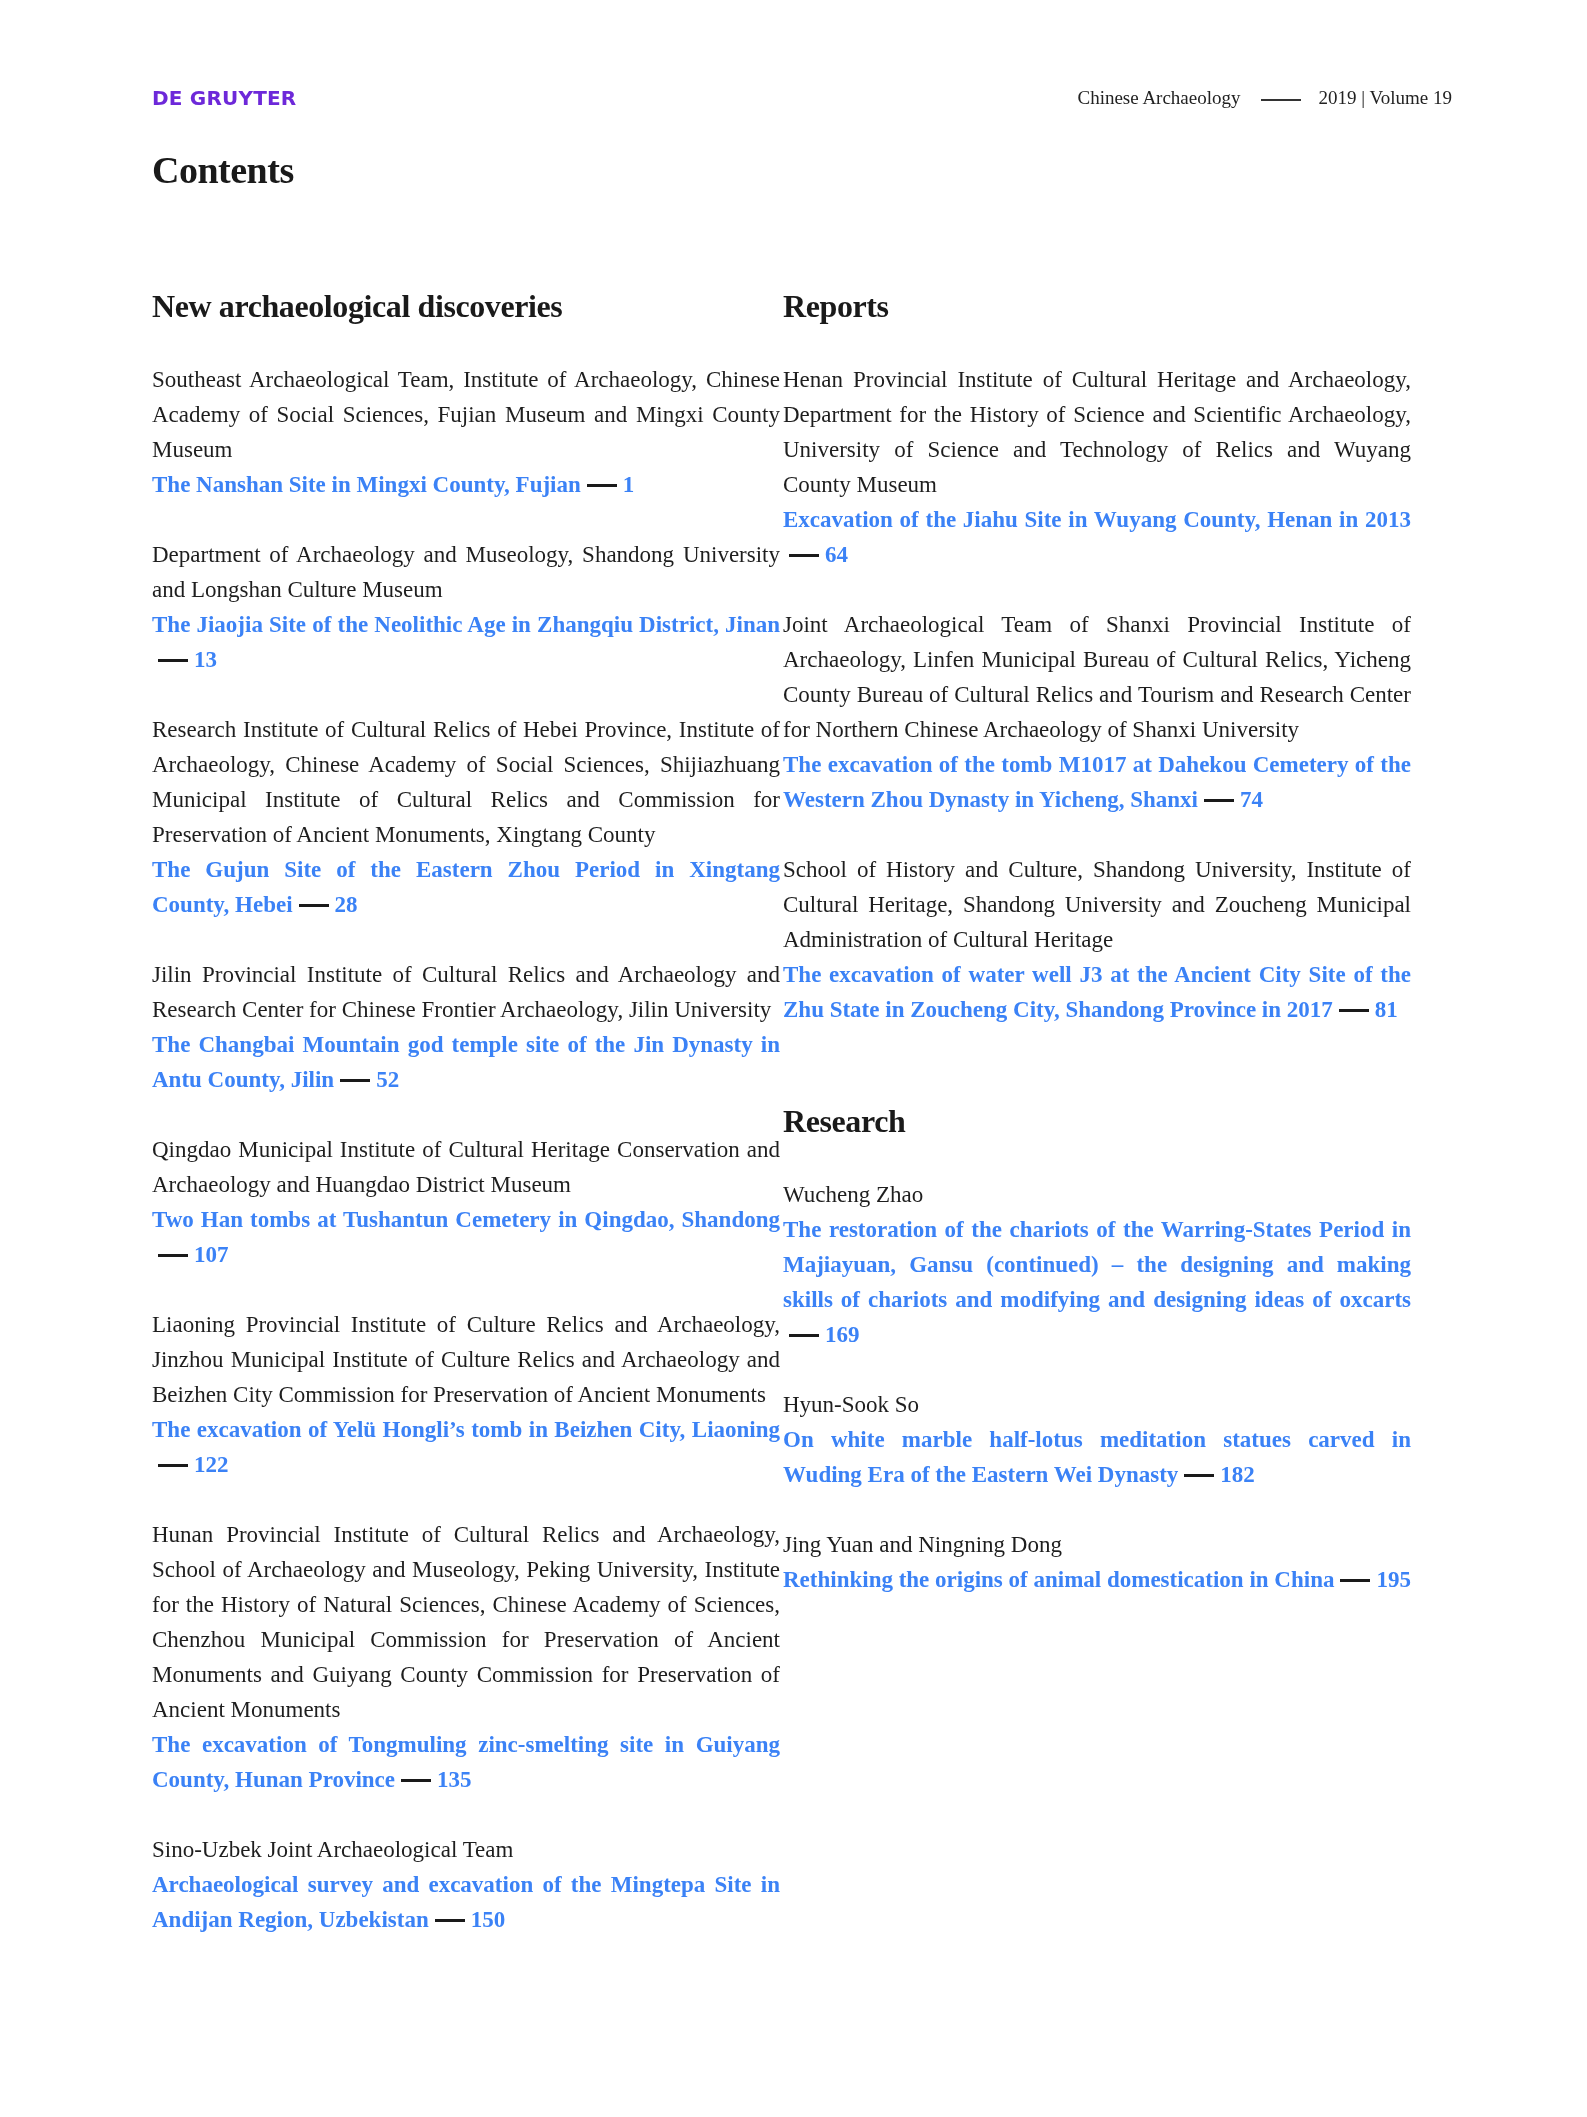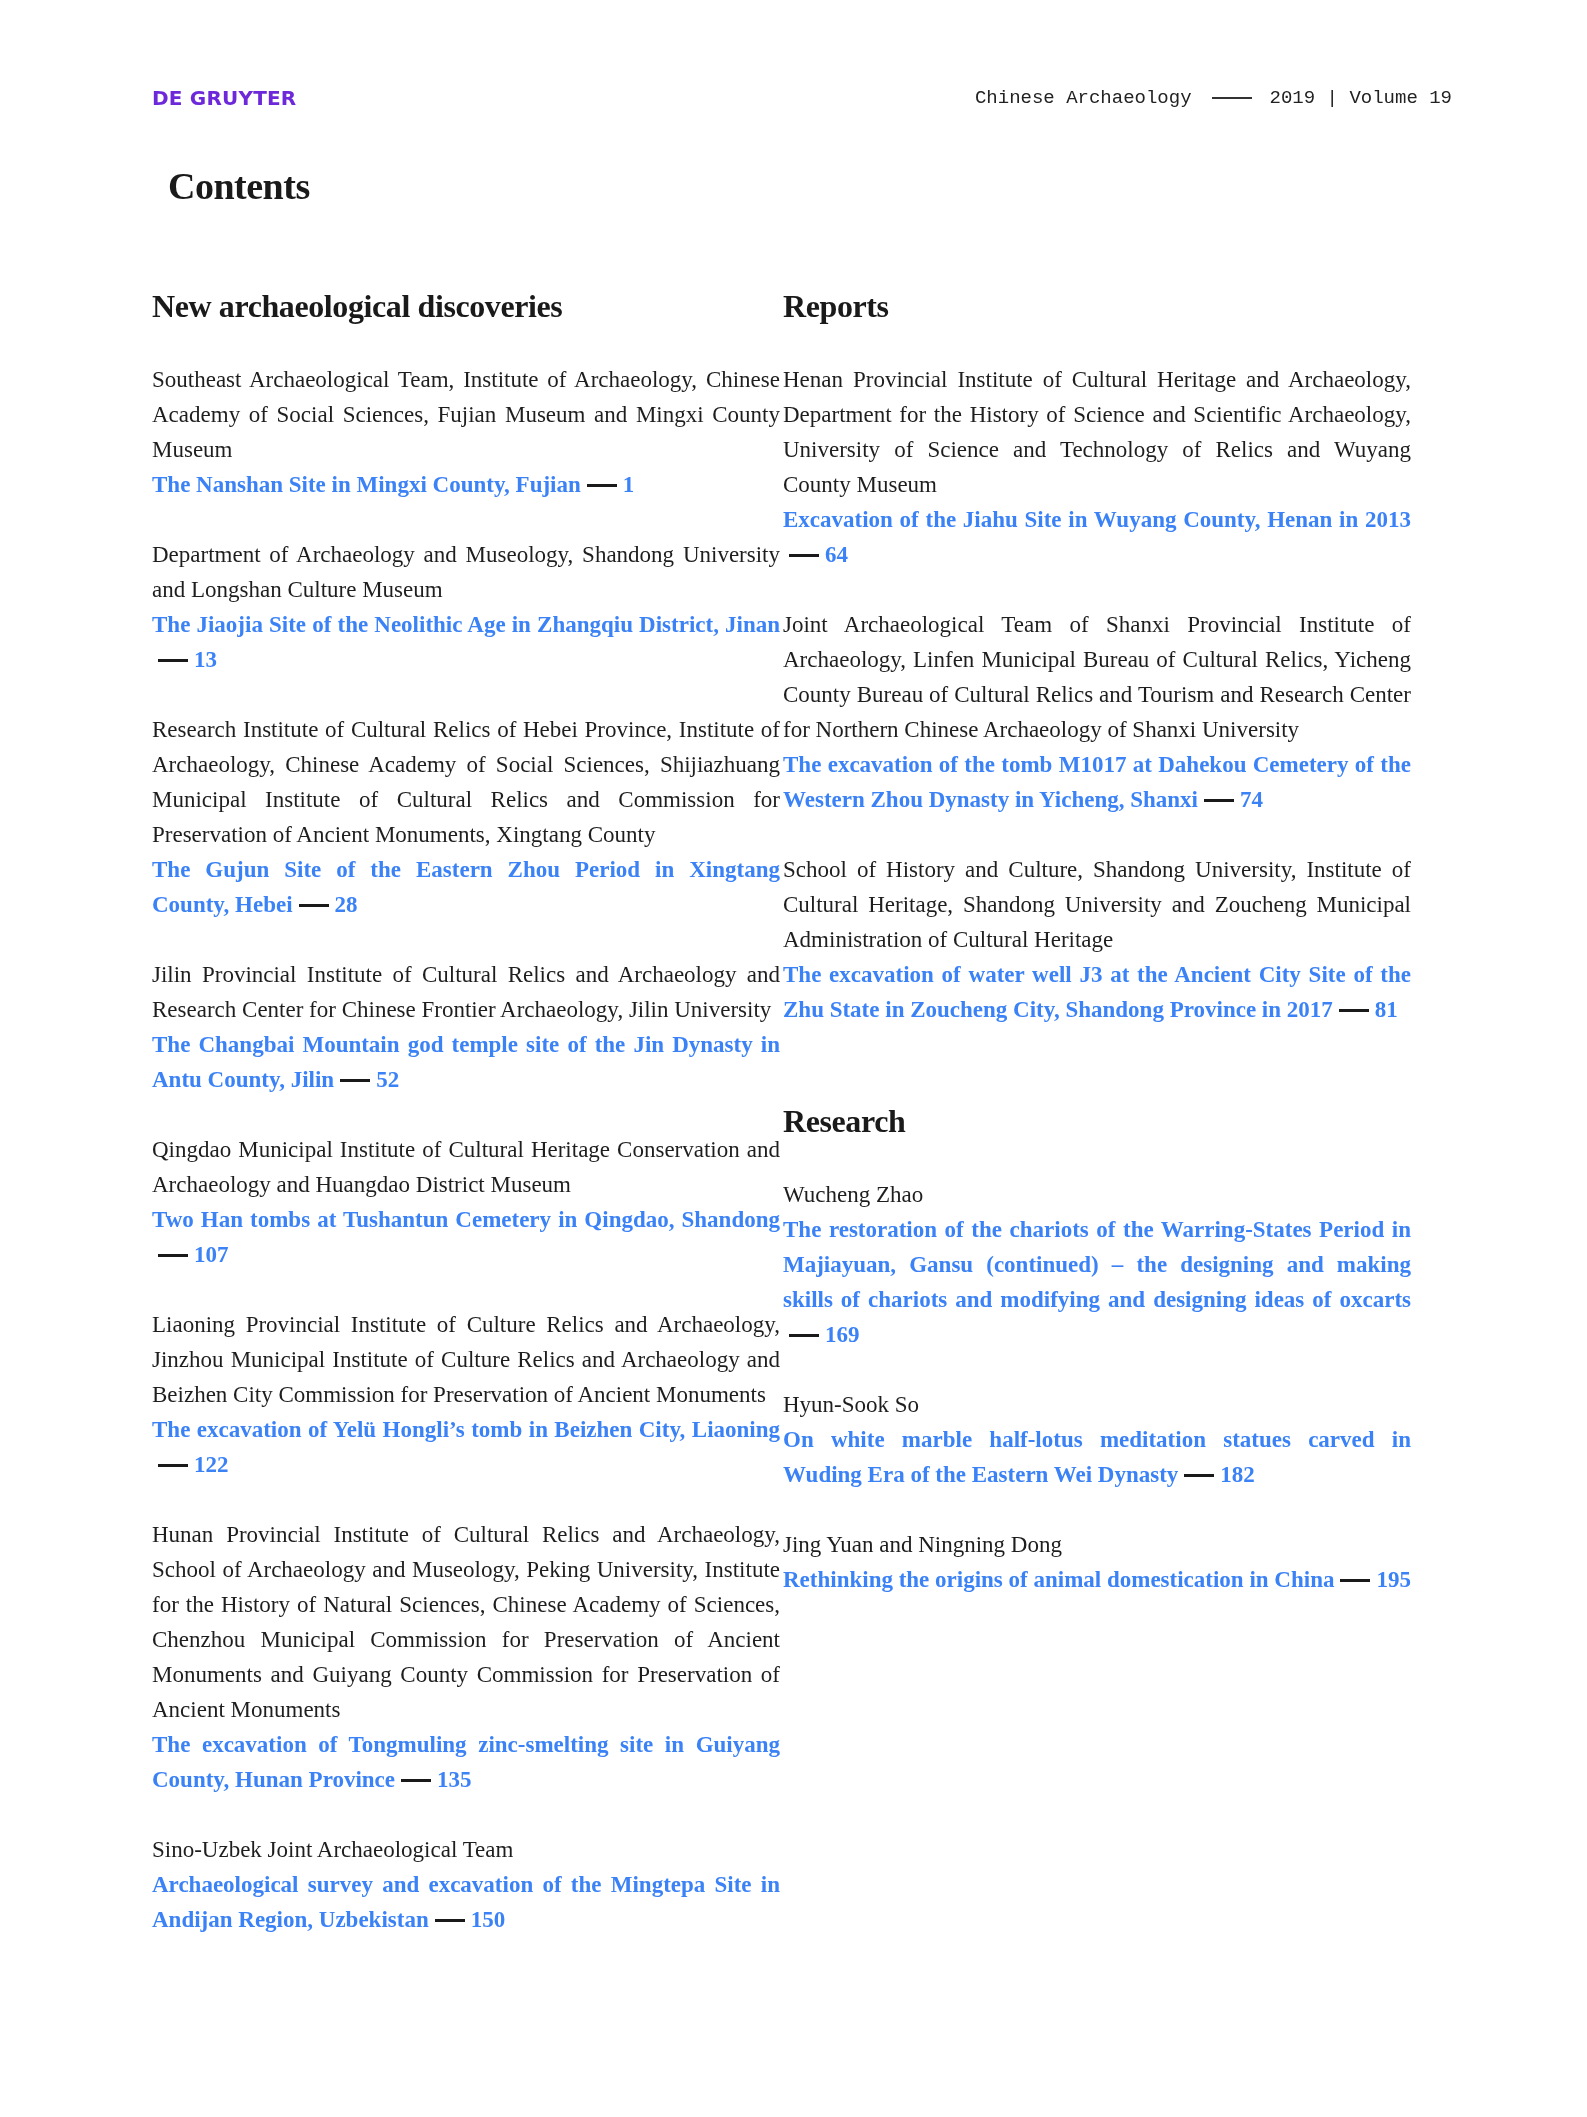--- a/index.html
+++ b/index.html
@@ -1,21 +1,21 @@
 <!DOCTYPE html>
 <html><head>
 <meta charset="utf-8">
 <style>
   html, body { margin: 0; padding: 0; background: #ffffff; }
   body { width: 1587px; height: 2117px; position: relative; overflow: hidden; color: #1a1a1a; }
   .header { position: absolute; top: 86px; left: 152px; width: 1300px; height: 30px; }
   .brand { position: absolute; left: 0; top: 0; font-family: "DejaVu Sans", sans-serif; font-weight: bold; font-size: 20px; letter-spacing: 0.2px; color: #6d28d9; }
-  .journal { position: absolute; right: 0; top: 1px; font-family: Liberation Mono, monospace; font-size: 19px; color: #222; white-space: nowrap; }
+  .journal { position: absolute; right: 0; top: 1px; font-family: Liberation Serif, serif; font-size: 19px; color: #222; white-space: nowrap; }
   .journal .dash { display: inline-block; width: 40px; height: 2px; background: #333; vertical-align: middle; margin: 0 18px 0 20px; }
-  .page-title { position: absolute; left: 152px; top: 148px; font-family: "Liberation Serif", serif; font-weight: bold; font-size: 38px; margin: 16px; letter-spacing: -0.5px; }
+  .page-title { position: absolute; left: 152px; top: 148px; font-family: "Liberation Serif", serif; font-weight: bold; font-size: 38px; margin: 0; letter-spacing: -0.5px; }
   .col { position: absolute; top: 286px; width: 628px; font-family: "Liberation Serif", serif; }
   .col-left { left: 152px; }
   .col-right { left: 783px; }
   .section-heading { font-family: "Liberation Serif", serif; font-weight: bold; font-size: 32px; margin: 0 0 36px 0; letter-spacing: -0.4px; line-height: 40px; }
   .entry { margin-bottom: 35px; }
   .authors { font-size: 23px; line-height: 35px; text-align: justify; color: #1e1e1e; }
   .title { font-size: 23px; line-height: 35px; font-weight: bold; text-align: justify; color: #3b82f6; }
   .pdash { display: inline-block; width: 30px; height: 3px; background: #1a1a1a; vertical-align: middle; margin: 0 6px 0 6px; position: relative; top: -1px; }
   .research-block { margin-top: 74px; }
 </style>

